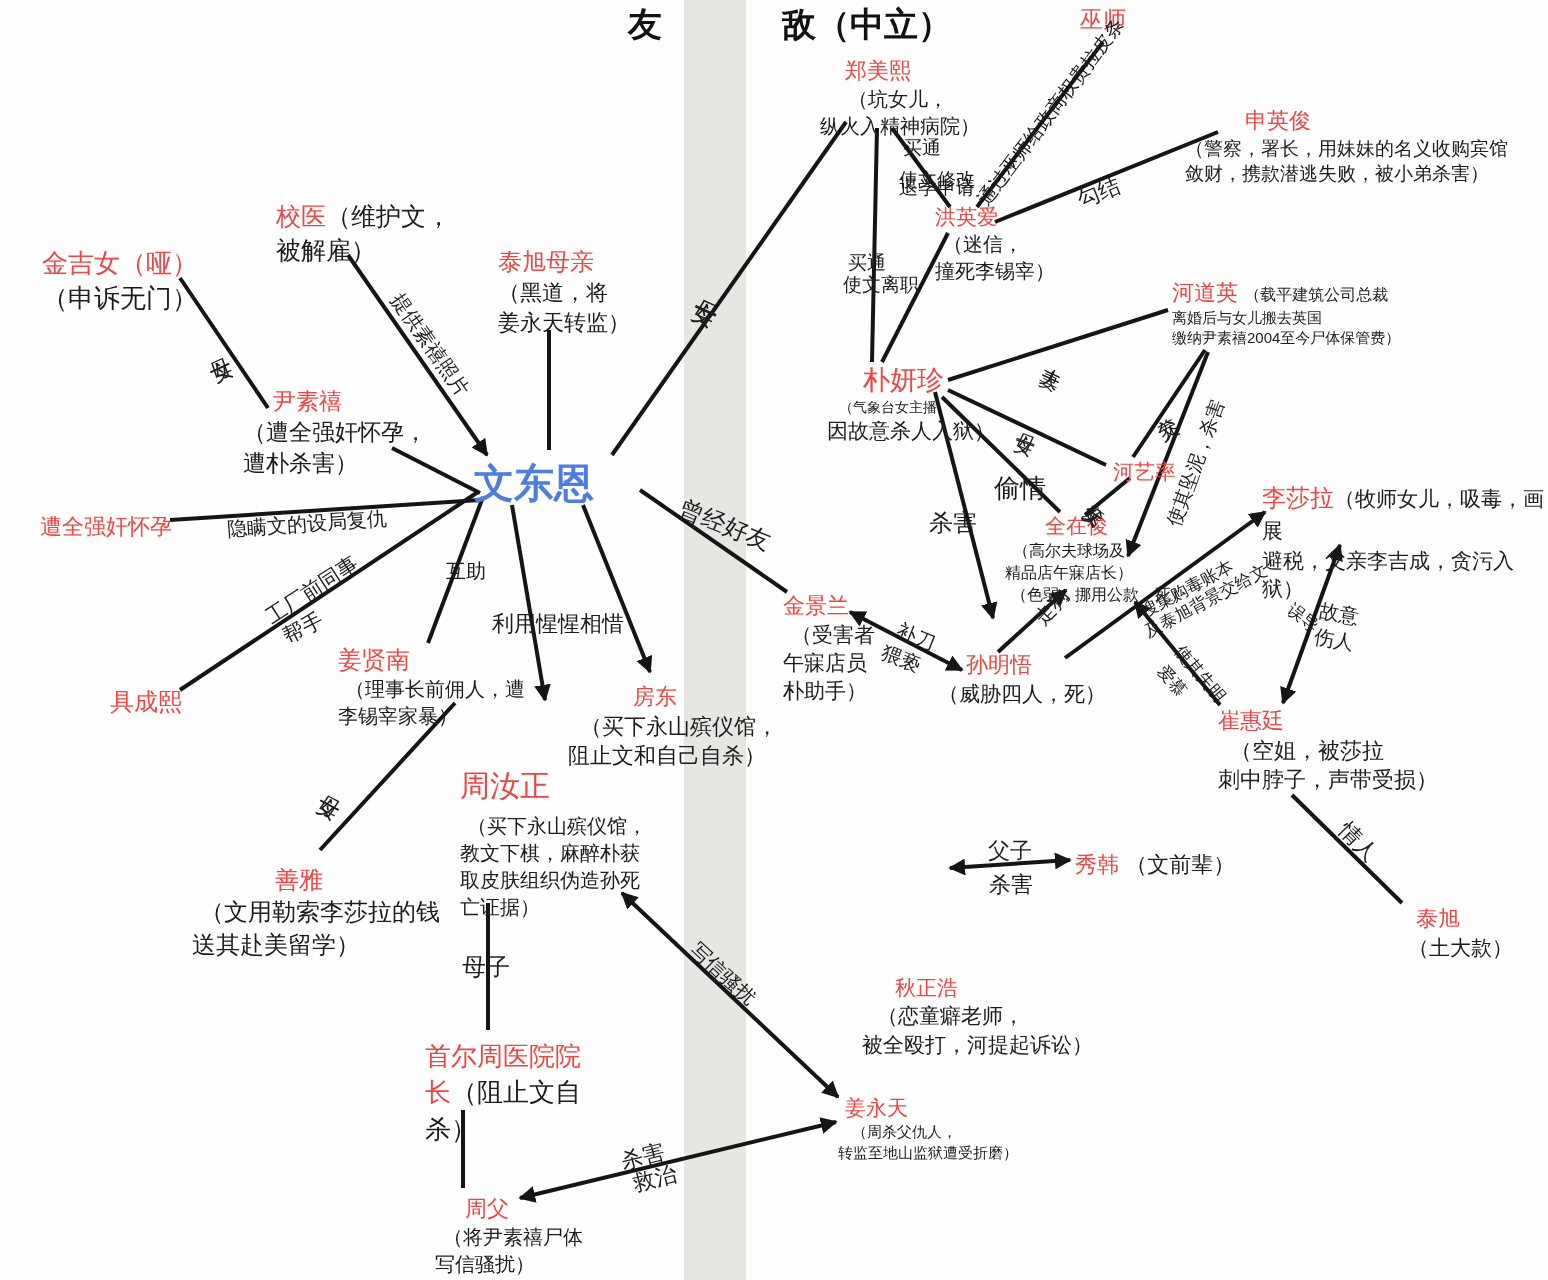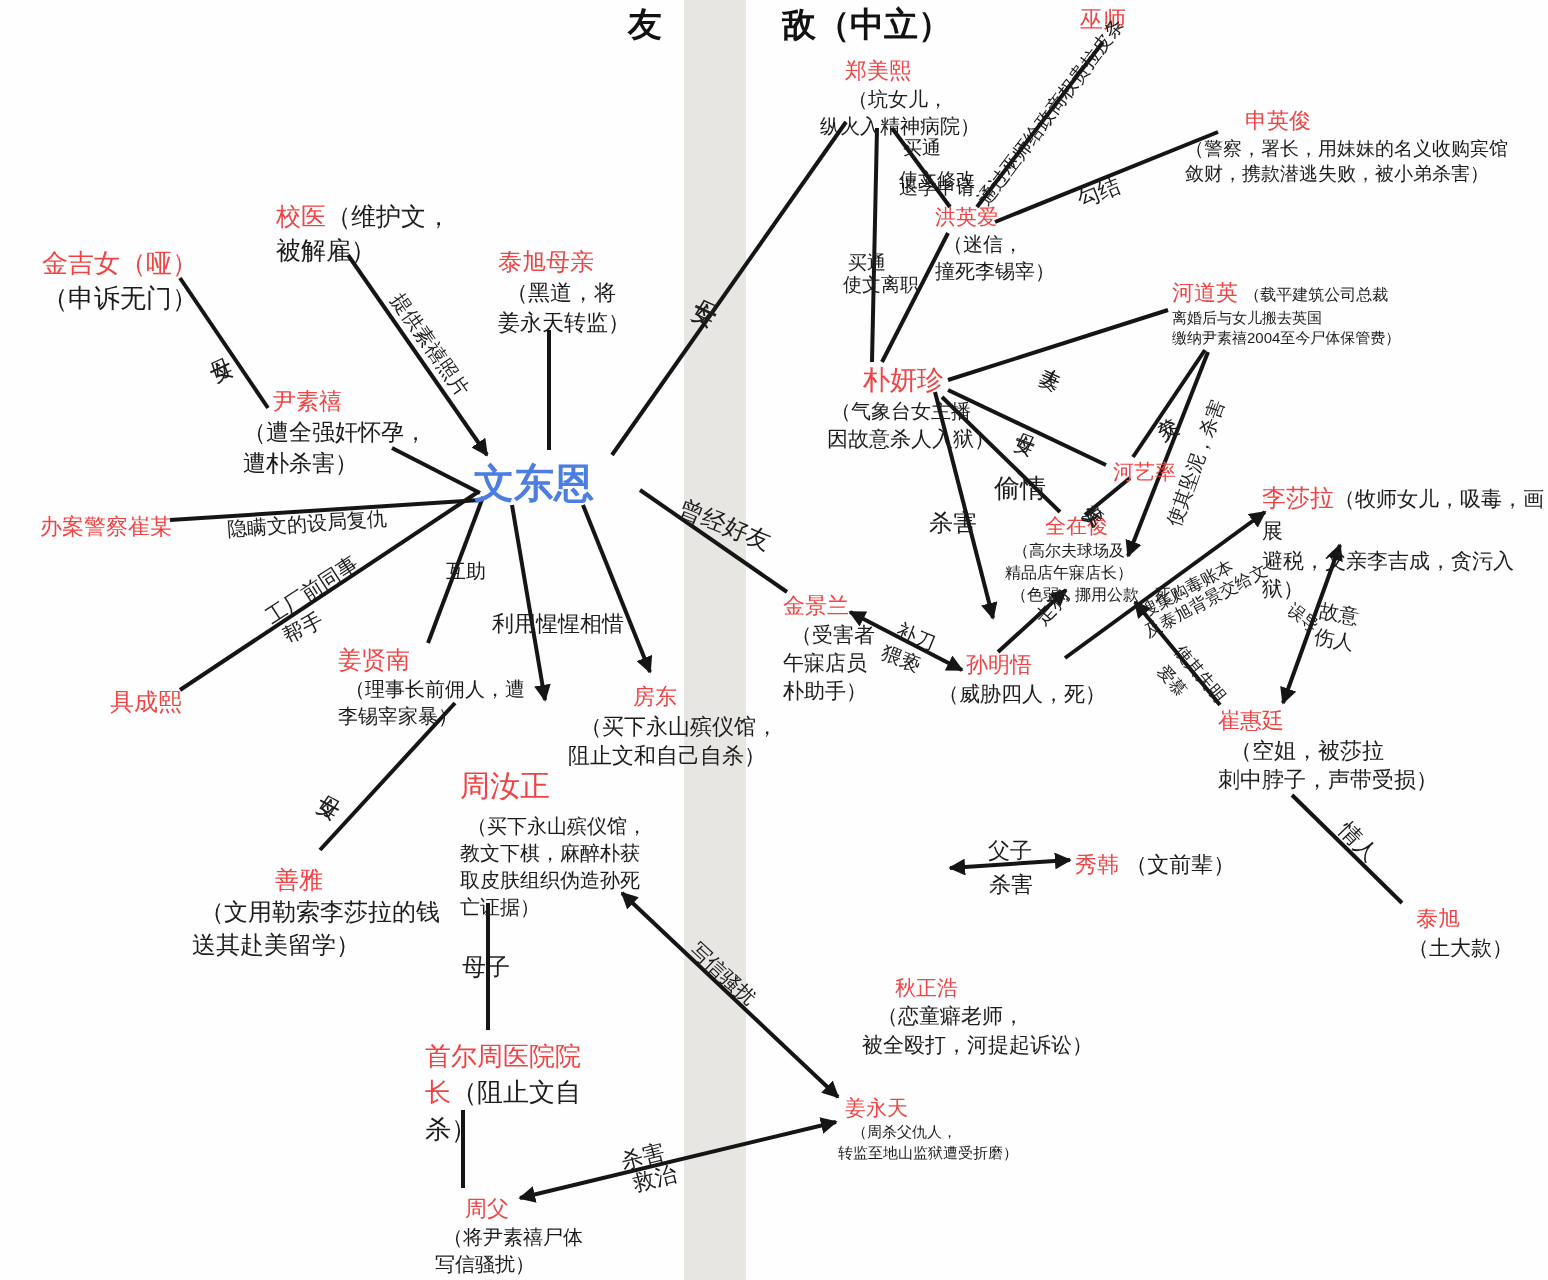--- a/index.html
+++ b/index.html
@@ -75,32 +75,32 @@
     <span class="ds">（申诉无门）</span>
   </div>
 
   <div class="node" style="left:276px;top:200px;font-size:25px;">
     <span><span class="nm in">校医</span><span class="ds in">（维护文，</span></span>
     <span class="ds">被解雇）</span>
   </div>
 
   <div class="node" style="left:498px;top:246px;font-size:24px;">
     <span class="nm">泰旭母亲</span>
-    <span class="ds" style="font-size:22px;margin-left:8px;">（黑道，将</span>
+    <span class="ds" style="font-size:22px;">（黑道，将</span>
     <span class="ds" style="font-size:22px;">姜永天转监）</span>
   </div>
 
   <div class="node" style="left:243px;top:386px;font-size:23px;">
     <span class="nm" style="margin-left:30px;">尹素禧</span>
     <span class="ds">（遭全强奸怀孕，</span>
     <span class="ds">遭朴杀害）</span>
   </div>
 
   <div class="node" style="left:40px;top:512px;font-size:22px;">
-    <span class="nm">办案警察崔某</span>
+    <span class="nm">遭全强奸怀孕</span>
   </div>
 
   <div class="node" style="left:110px;top:686px;font-size:24px;">
     <span class="nm">具成熙</span>
   </div>
 
   <div class="node" style="left:338px;top:644px;font-size:24px;">
     <span class="nm">姜贤南</span>
     <span class="ds" style="font-size:20px;margin-left:7px;">（理事长前佣人，遭</span>
     <span class="ds" style="font-size:20px;">李锡宰家暴）</span>
@@ -172,21 +172,21 @@
   </div>
 
   <div class="node" style="left:1172px;top:278px;font-size:22px;">
     <span><span class="nm in">河道英</span> <span class="ds in" style="font-size:16px;">（载平建筑公司总裁</span></span>
     <span class="ds" style="font-size:15px;">离婚后与女儿搬去英国</span>
     <span class="ds" style="font-size:15px;">缴纳尹素禧2004至今尸体保管费）</span>
   </div>
 
   <div class="node" style="left:827px;top:362px;font-size:27px;">
     <span class="nm" style="margin-left:36px;">朴妍珍</span>
-    <span class="ds" style="font-size:20px;margin-left:4px;">（气象台女主播</span>
+    <span class="ds" style="font-size:14px;margin-left:12px;">（气象台女主播</span>
     <span class="ds" style="font-size:21px;">因故意杀人入狱）</span>
   </div>
 
   <div class="node" style="left:1113px;top:458px;font-size:21px;">
     <span class="nm">河艺率</span>
   </div>
 
   <div class="node" style="left:1005px;top:512px;font-size:21px;">
     <span class="nm" style="margin-left:40px;">全在俊</span>
     <span class="ds" style="font-size:16px;margin-left:8px;">（高尔夫球场及</span>

